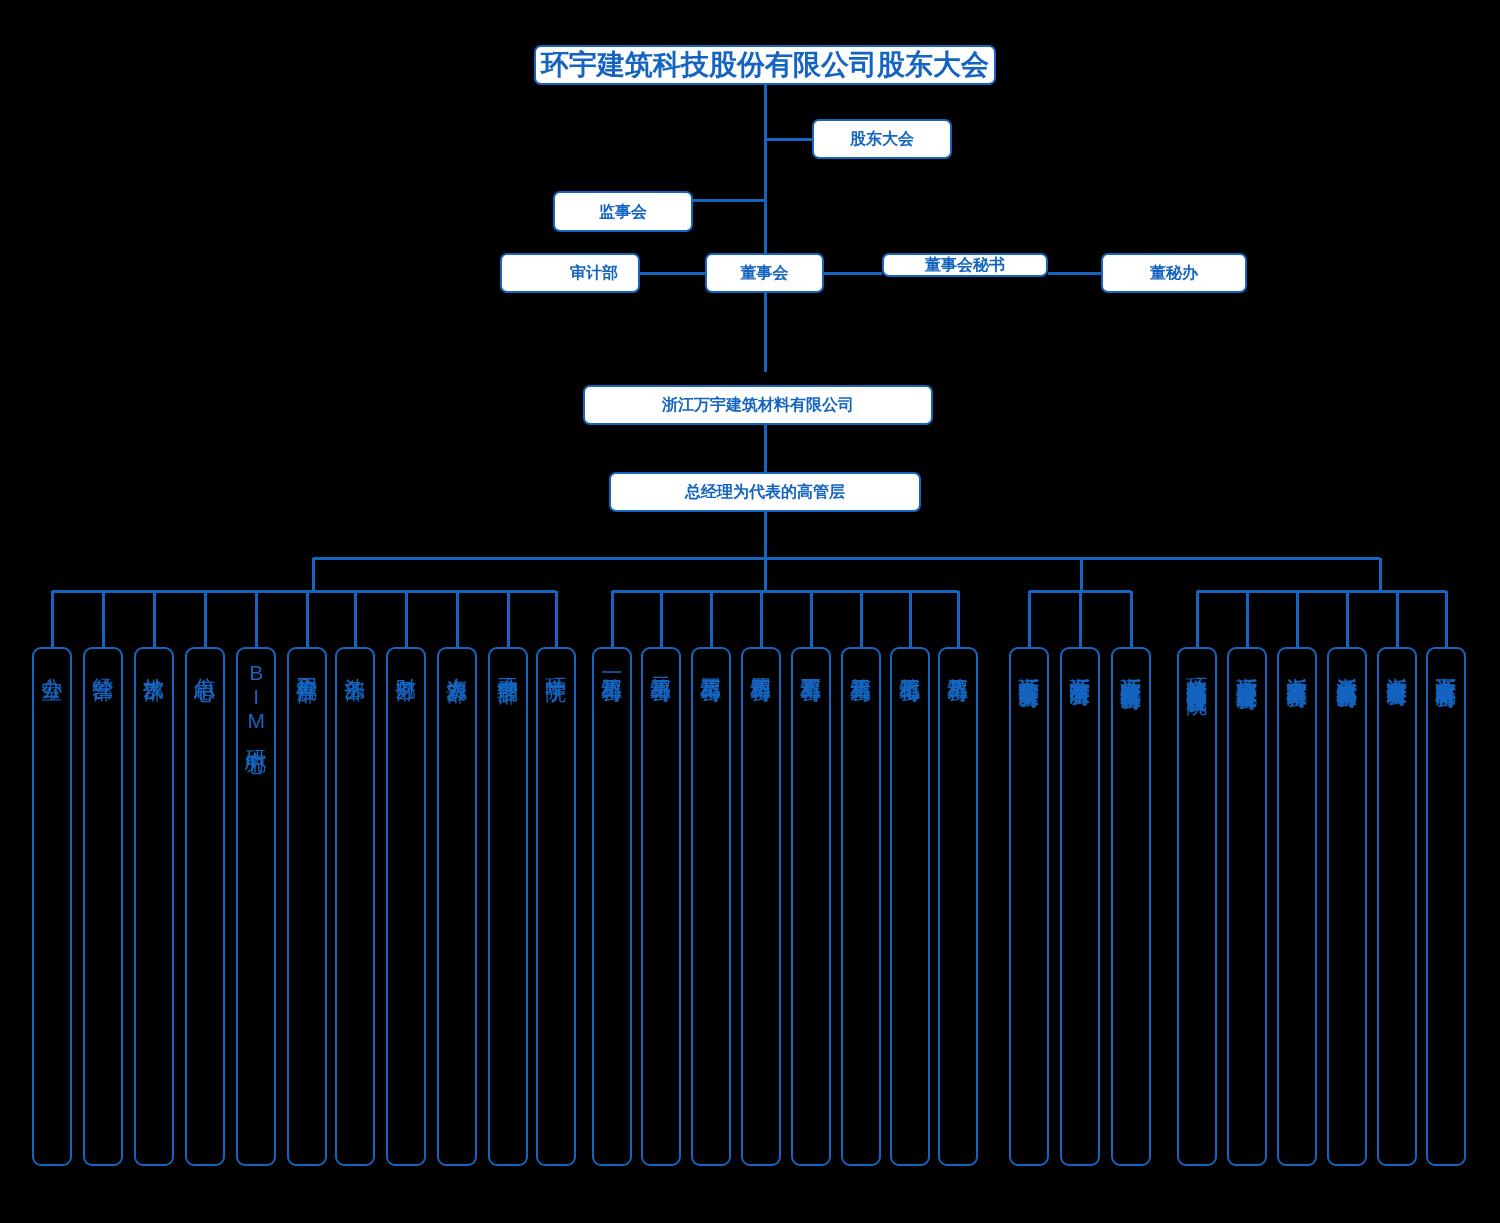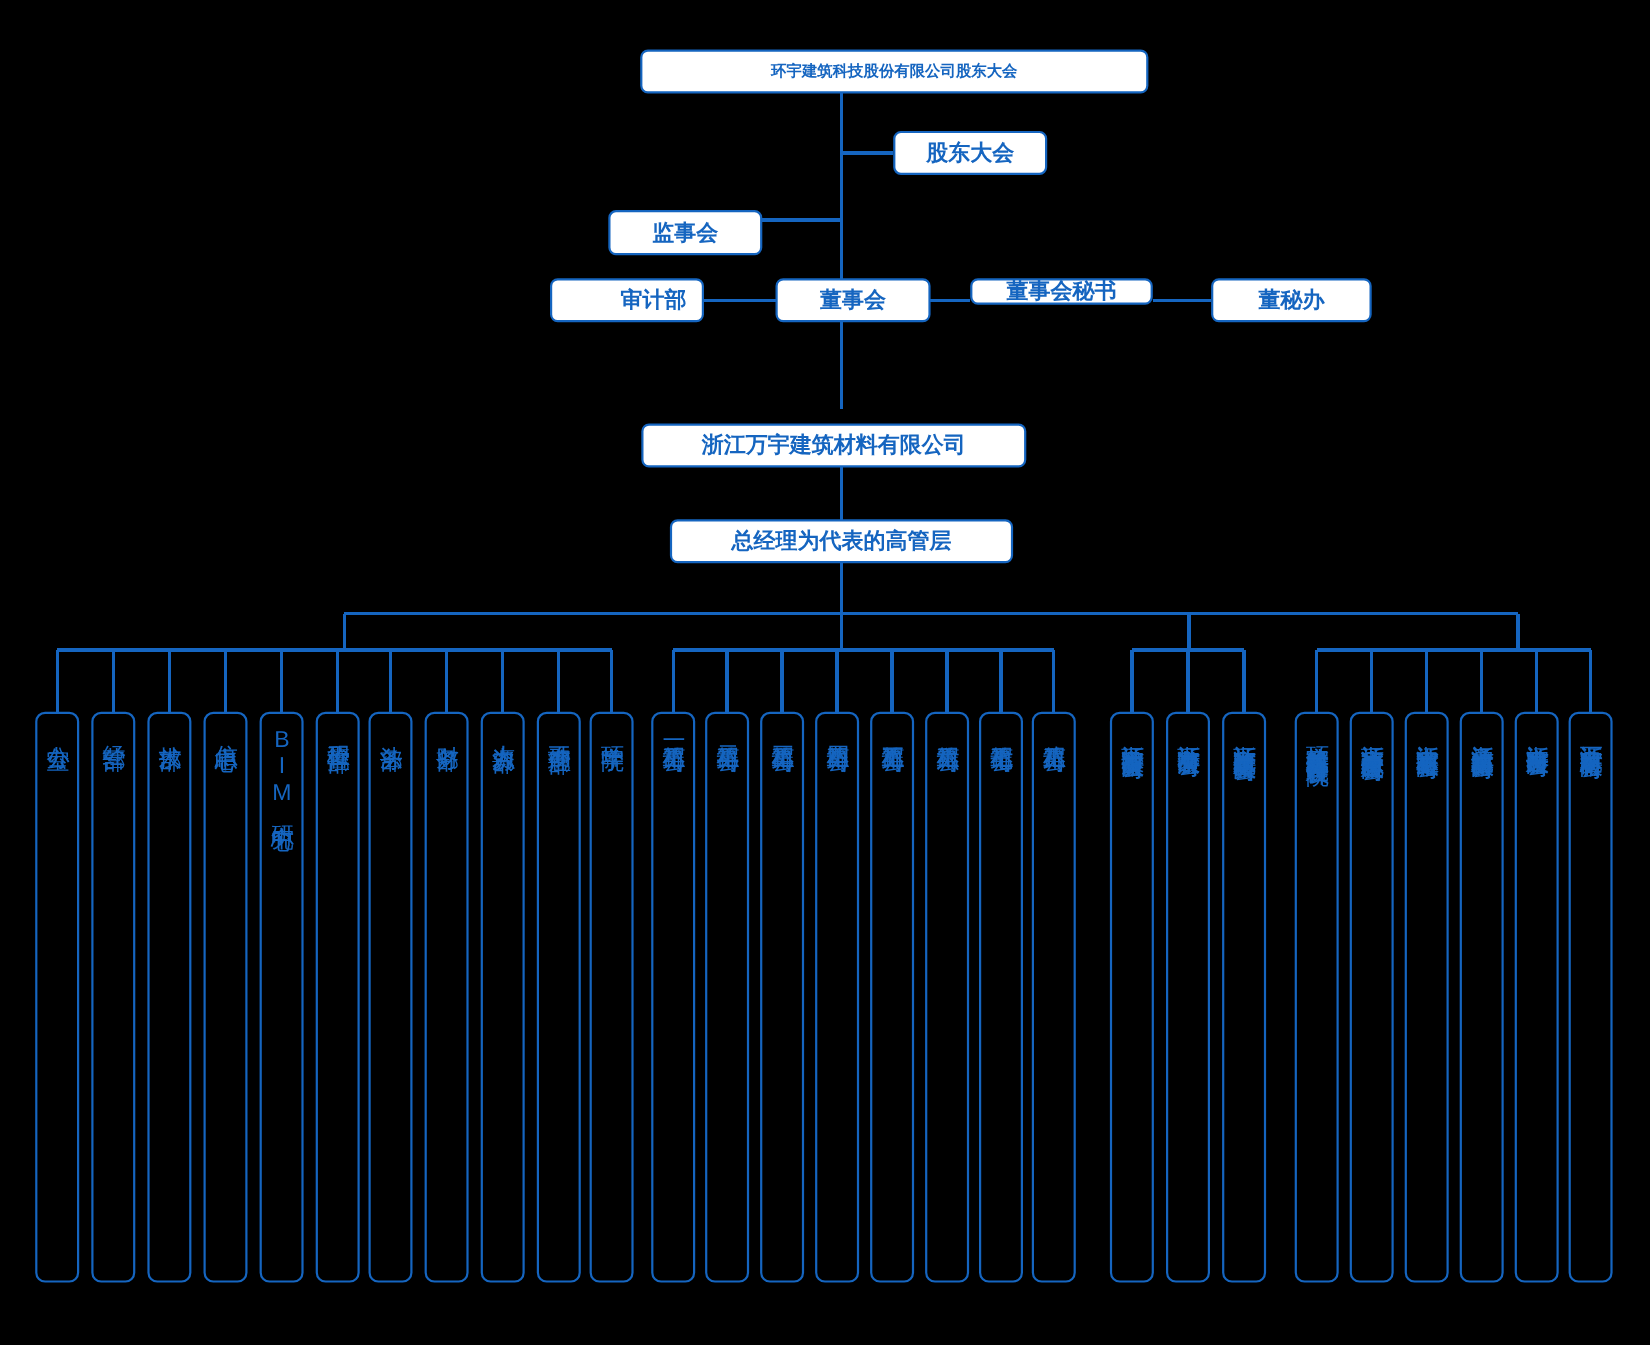--- a/index.html
+++ b/index.html
@@ -10,22 +10,22 @@
   #stage{position:absolute;left:0;top:0;width:1500px;height:1223px;}
   svg.wires{position:absolute;left:0;top:0;width:1500px;height:1223px;pointer-events:none;}
 
   
   .node{
     position:absolute;box-sizing:border-box;
     border:2px solid #1565C0;border-radius:7px;background:#ffffff;
     color:#1565C0;display:flex;align-items:center;justify-content:center;
     text-align:center;font-weight:700;line-height:1.1;z-index:3;
   }
-  .n-root{font-size:14px;margin-left:48px;}
-  .n-mid{font-size:20px;}
+  .n-root{font-size:28px;}
+  .n-mid{font-size:16px;}
 
   
   .leaf{
     position:absolute;box-sizing:border-box;
     border:2px solid #1565C0;border-radius:9px;background:transparent;
     color:#1565C0;z-index:3;overflow:hidden;
     display:flex;align-items:flex-start;justify-content:center;
   }
   .leaf span{
     display:block;
@@ -102,21 +102,21 @@
   </svg>
 
   <div class="node n-root" style="left:534px;top:45px;width:462px;height:40px;">环宇建筑科技股份有限公司股东大会</div>
 
   <div class="node n-mid" style="left:812px;top:119px;width:140px;height:40px;">股东大会</div>
 
   <div class="node n-mid" style="left:553px;top:191px;width:140px;height:41px;">监事会</div>
 
   <div class="node n-mid" style="left:500px;top:253px;width:140px;height:40px;padding-left:48px;">审计部</div>
 
-  <div class="node n-mid" style="left:705px;top:253px;width:141px;height:40px;text-align:center;">董事会</div>
+  <div class="node n-mid" style="left:705px;top:253px;width:119px;height:40px;text-align:center;">董事会</div>
 
   <div class="node n-mid" style="left:882px;top:253px;width:166px;height:24px;">董事会秘书</div>
 
   <div class="node n-mid" style="left:1101px;top:253px;width:146px;height:40px;">董秘办</div>
 
   <div class="node n-mid" style="left:583px;top:385px;width:350px;height:40px;">浙江万宇建筑材料有限公司</div>
 
   <div class="node n-mid" style="left:609px;top:472px;width:312px;height:40px;">总经理为代表的高管层</div>
 
   <div class="leaf" style="left:32px;top:647px;width:40px;height:519px;">

